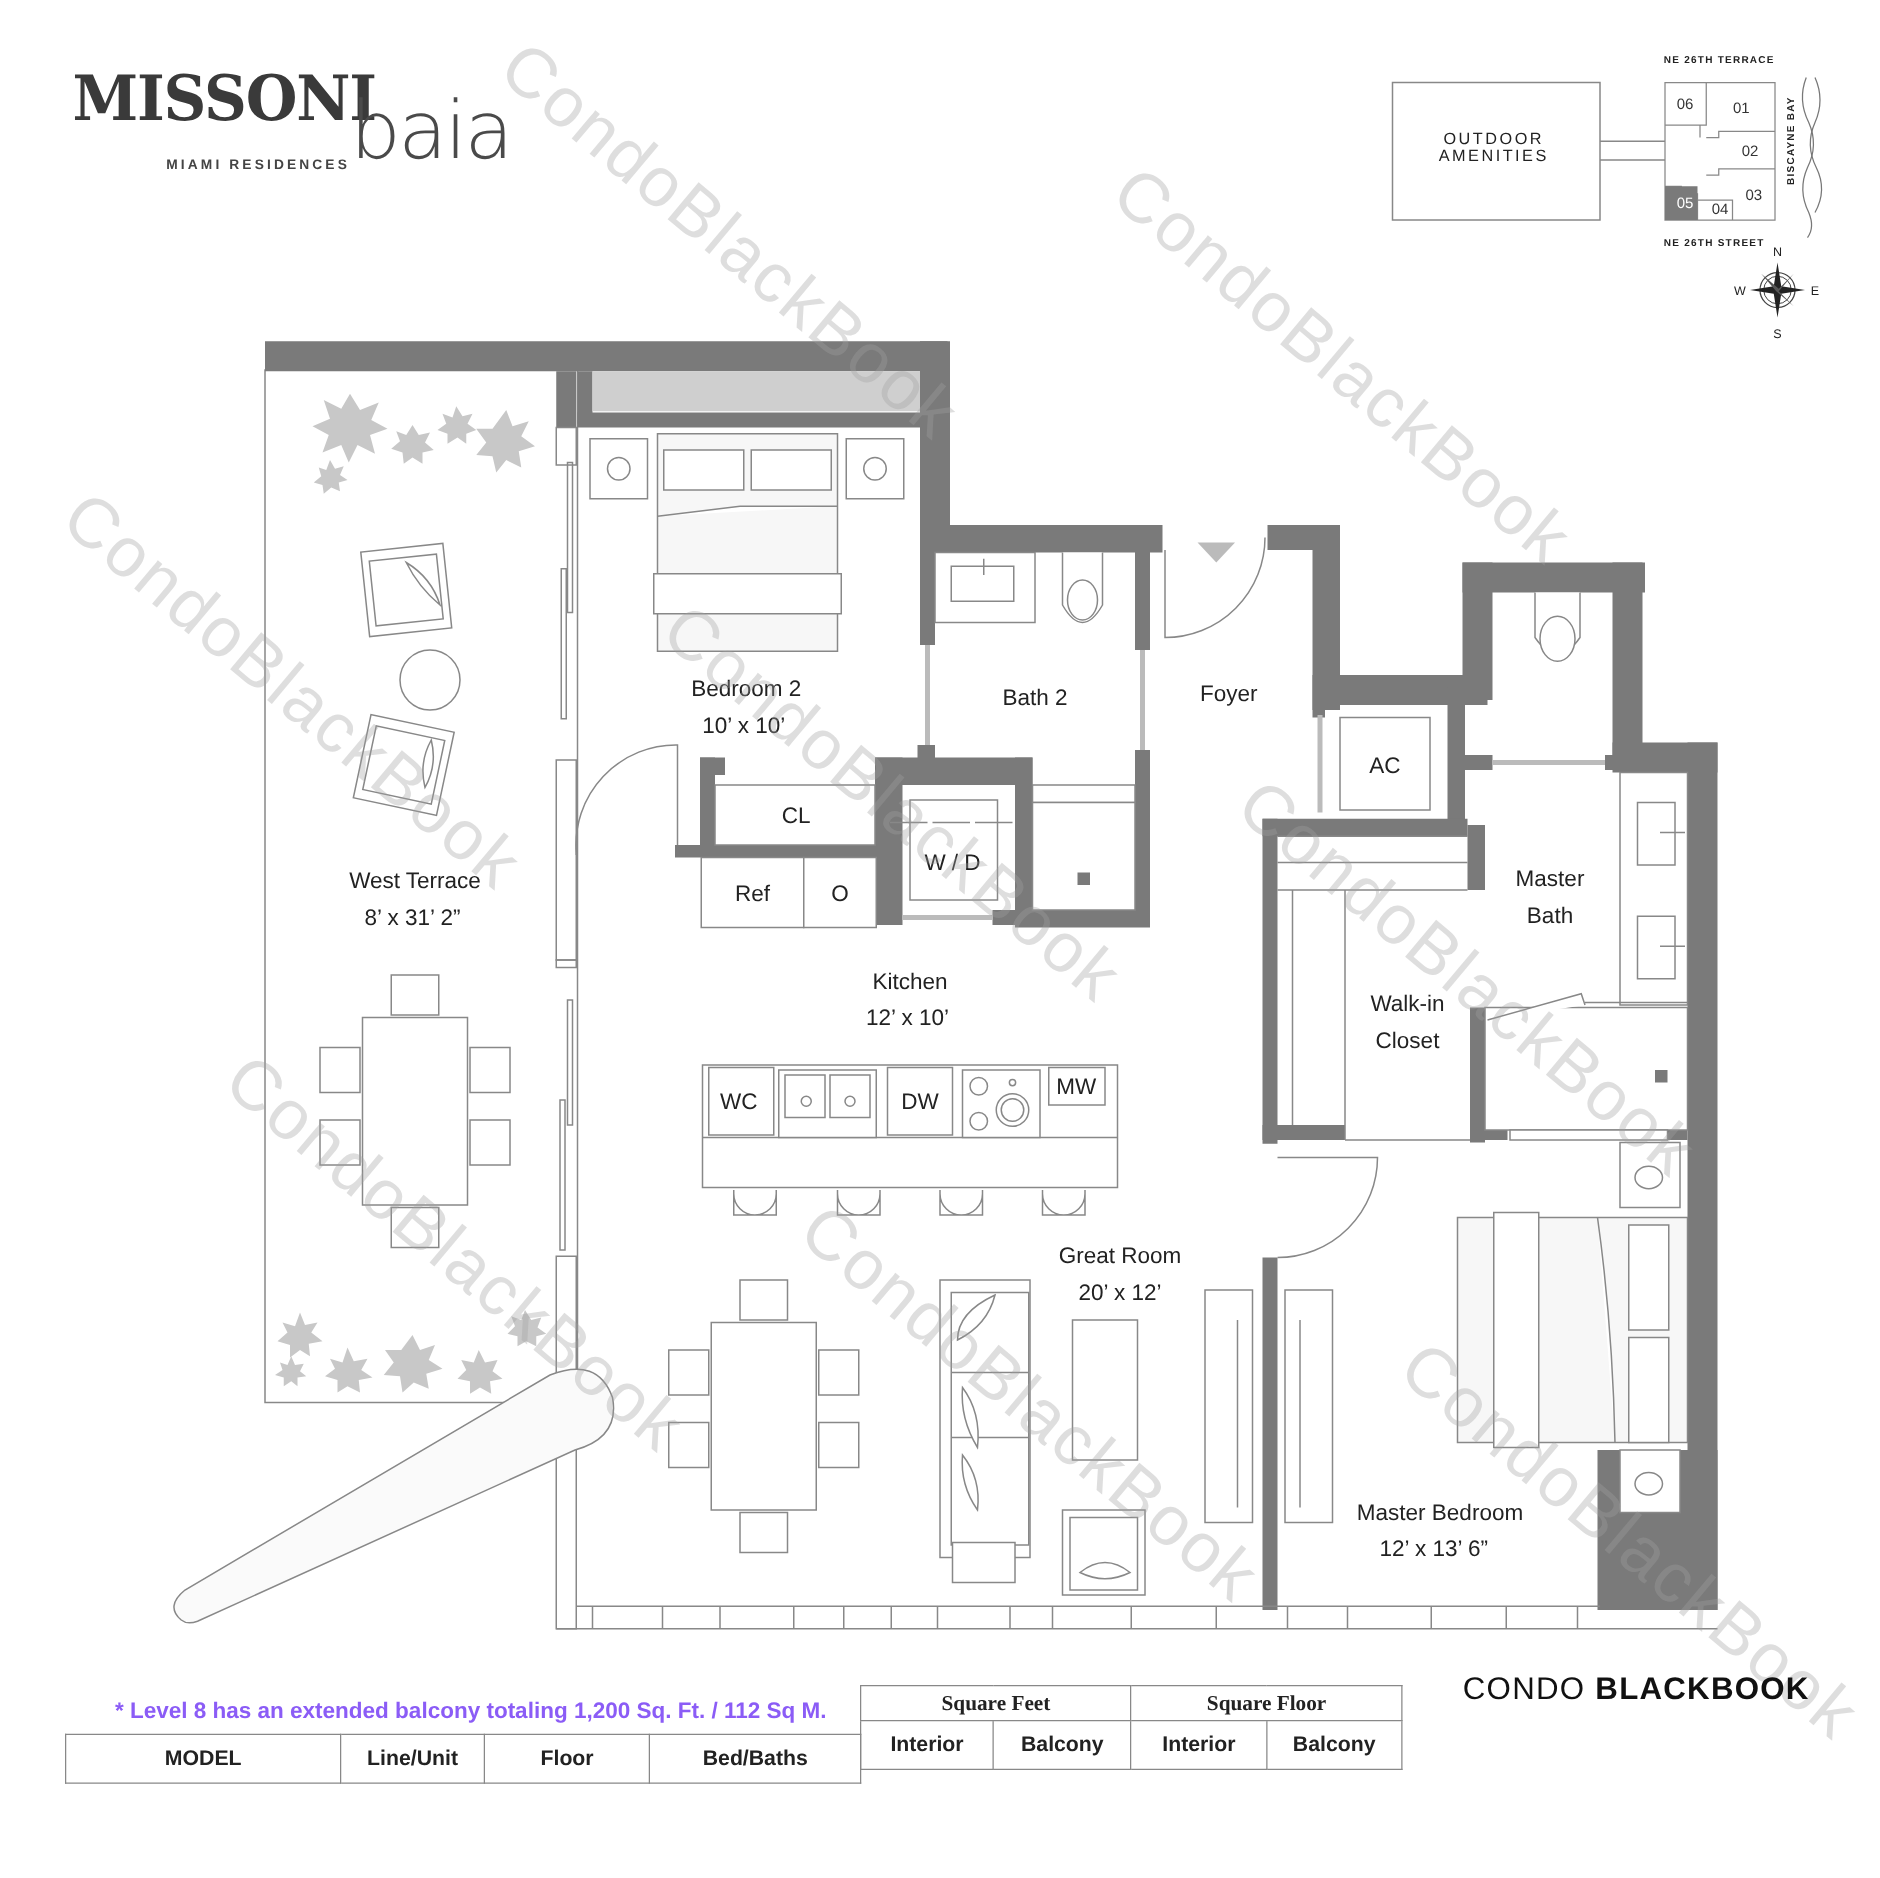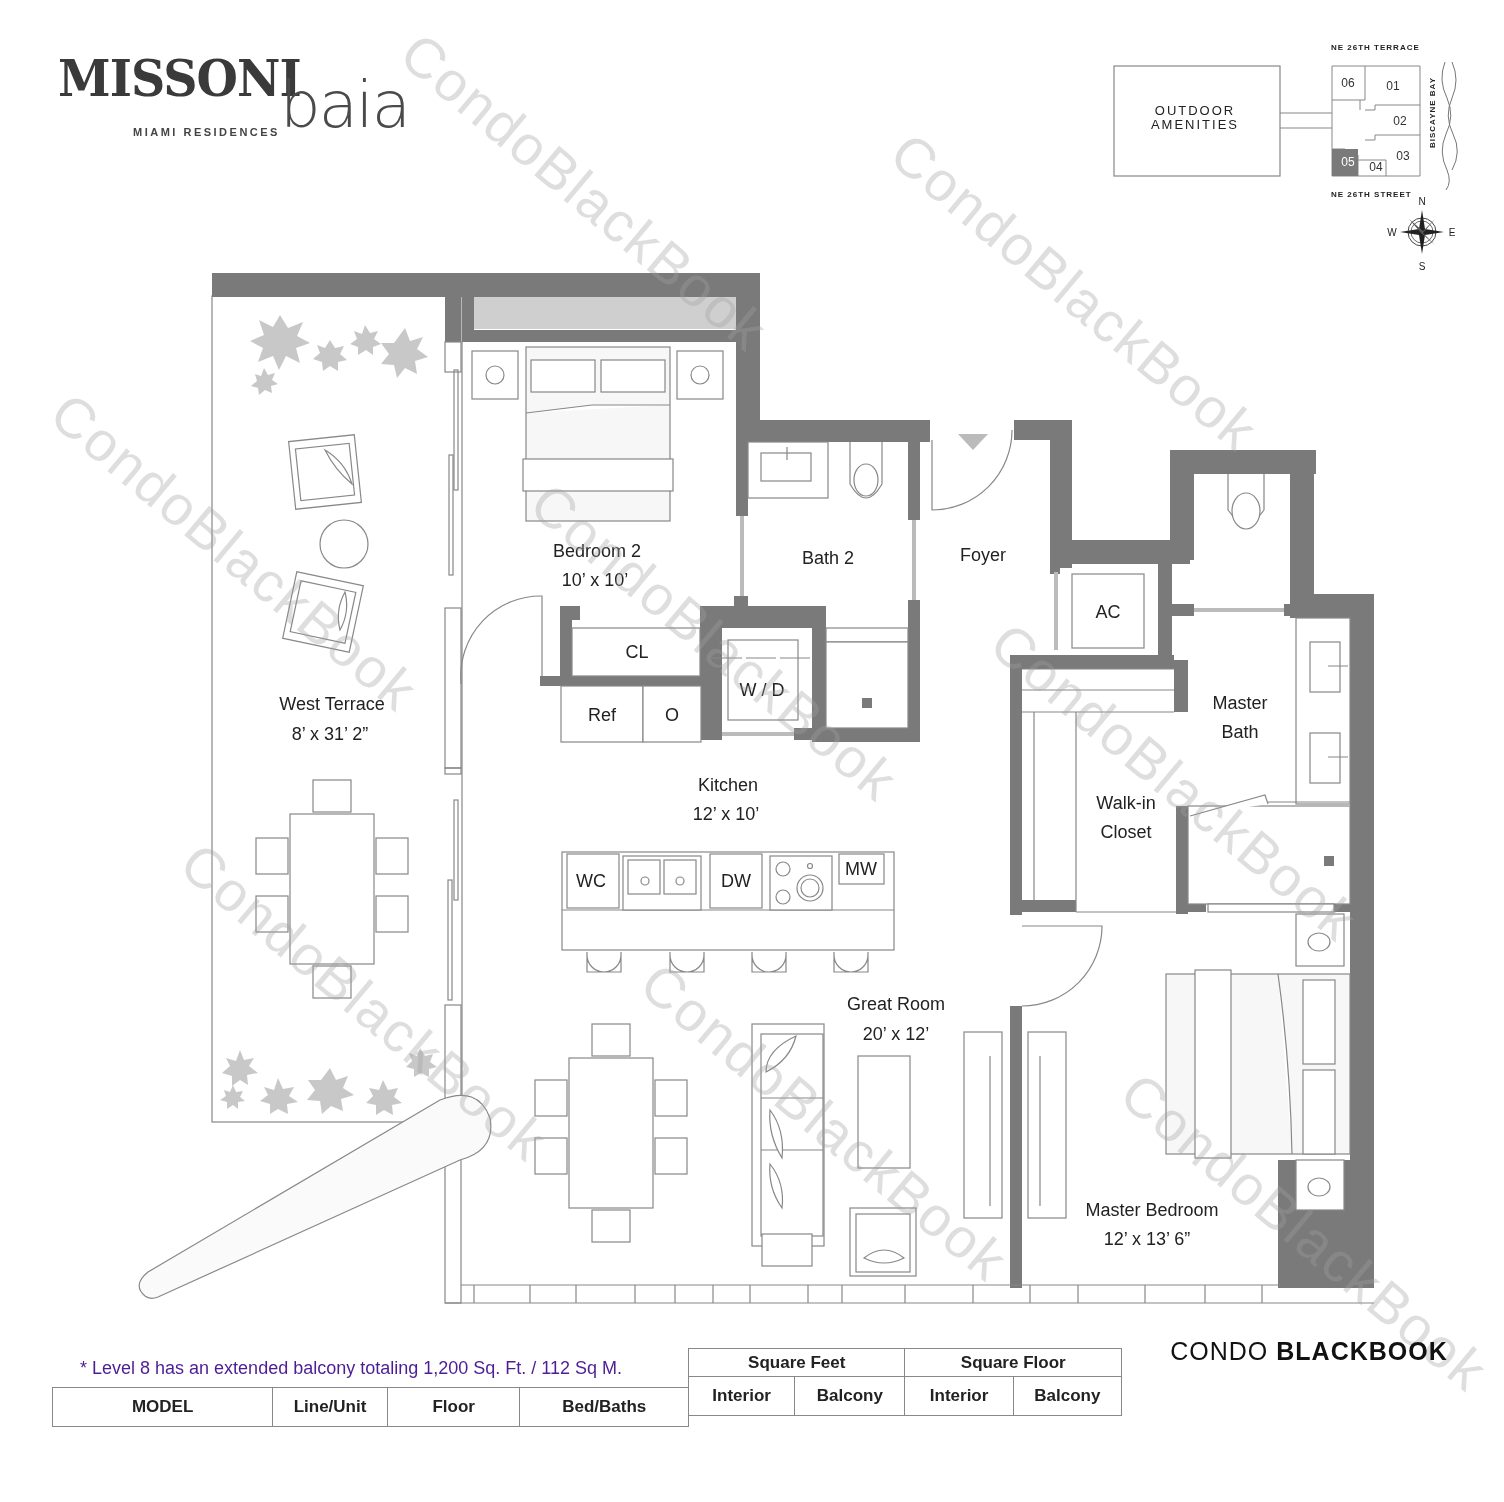--- a/index.html
+++ b/index.html
@@ -13,21 +13,21 @@
     font-size: 64px; color: #4a4a4a; line-height: 1; letter-spacing: -2px; margin-top: 33px; }
   .logo-sub { left: 133px; top: 126px; font-size: 11px; letter-spacing: 2.5px; color: #444; font-weight: 600; }
   
   svg.plan { position: absolute; left: 0; top: 0; }
   .room-label { font-family: "Liberation Sans", sans-serif; font-size: 18px; fill: #222; text-anchor: middle; }
   .key-label  { font-family: "Liberation Sans", sans-serif; font-size: 13px; fill: #222; text-anchor: middle; letter-spacing: 2px; }
   .tiny-label { font-family: "Liberation Sans", sans-serif; font-size: 8px; font-weight: bold; fill: #222; letter-spacing: 1px; }
   .unit-num { font-family: "Liberation Sans", sans-serif; font-size: 12px; fill: #333; text-anchor: middle; }
   .compass-letter { font-family: "Liberation Sans", sans-serif; font-size: 10px; fill: #222; text-anchor: middle; }
   
-  .note { left: 80px; top: 1358px; font-size: 18px; color: #4c1d95; }
+  .note { left: 92px; top: 1358px; font-size: 18px; color: #8b5cf6; font-weight: bold; }
   table.specs { position: absolute; border-collapse: collapse; font-size: 18px; color: #222; }
   table.specs td { border: 1.5px solid #888; text-align: center; padding: 0; }
   .hdr td { font-weight: 600; font-size: 17px; }
   .brand { left: 1146px; top: 1336px; font-size: 25px; letter-spacing: 1px; color: #111; text-align: center; width: 326px; line-height: 31px; }
   .brand b { font-weight: 900; }
   .brand .phone { font-weight: 900; font-size: 25px; }
   .watermark { position: absolute; font-size: 56px; color: rgba(160,160,160,0.35); font-family: "Liberation Sans", sans-serif;
     transform-origin: left top; white-space: nowrap; pointer-events: none; letter-spacing: 2px; }
 </style>
 </head>
@@ -348,21 +348,21 @@
     <td style="width:220px;margin-left:28px;">MODEL</td>
     <td style="width:114px;">Line/Unit</td>
     <td style="width:132px;">Floor</td>
     <td style="width:168px;">Bed/Baths</td>
   </tr>
 </tbody>
   </table>
 
 <table class="specs" style="left:688px; top:1348px; width:434px;">
   <tbody>
-      <tr class="hdr" style="height:28px;">
+      <tr class="hdr" style="height:28px;font-family:Liberation Serif, serif;">
     <td colspan="2">Square Feet</td>
     <td colspan="2">Square Floor</td>
   </tr>
   <tr class="hdr" style="height:39px;">
     <td style="width:106px;">Interior</td>
     <td style="width:110px;">Balcony</td>
     <td style="width:108px;">Interior</td>
     <td style="width:108px;">Balcony</td>
   </tr>
 </tbody>

